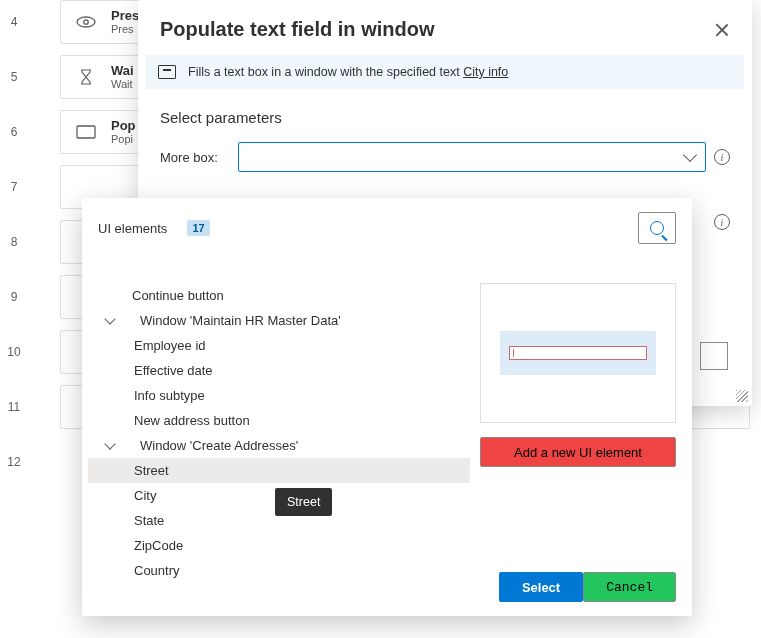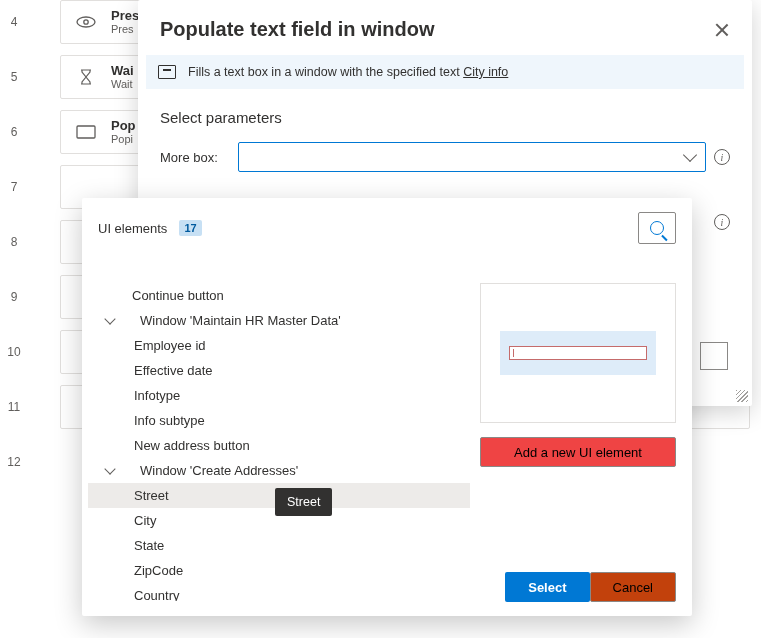--- a/index.html
+++ b/index.html
@@ -37,21 +37,21 @@
   .param-input { flex: 1; height: 30px; border: 1px solid #0078d4; border-radius: 2px; background:#fff; display:flex; align-items:center; justify-content:flex-end; padding-right:10px; }
   .chev-down { width: 10px; height: 10px; border-right: 1.2px solid #605e5c; border-bottom: 1.2px solid #605e5c; transform: rotate(45deg); margin-bottom:4px;}
   .info-circle { width: 16px; height: 16px; border: 1px solid #605e5c; border-radius: 50%; display:flex; align-items:center; justify-content:center; font-size:10px; color:#605e5c; font-style: italic; font-family: Georgia, serif;}
 
   .resize-handle { position:absolute; right:4px; bottom:4px; width:12px; height:12px; background:
     repeating-linear-gradient(135deg, #a19f9d 0 1px, transparent 1px 3px); }
 
   
   .flyout { position: absolute; left: 82px; top: 198px; width: 610px; height: 418px; background: #fff; box-shadow: 0 8px 28px rgba(0,0,0,0.22); border-radius: 2px; }
   .flyout-header { display:flex; align-items:center; justify-content:space-between; padding: 14px 16px 10px 16px; }
-  .flyout-title-wrap { display:flex; align-items:center; gap:12px; }
+  .flyout-title-wrap { display:flex; align-items:center; gap:20px; }
   .flyout-title { font-size: 13px; font-weight: 400; }
   .count-badge { background:#c7e0f4; color:#005a9e; font-size:11px; padding: 2px 5px; border-radius:2px; font-weight:600;}
   .search-btn { width: 38px; height: 32px; border: 1px solid #8a8886; border-radius: 2px; display:flex; align-items:center; justify-content:center; cursor:pointer; }
   .search-glyph { width:14px; height:14px; border:1.8px solid #0078d4; border-radius:50%; position:relative; }
   .search-glyph::after { content:""; position:absolute; right:-5px; bottom:-5px; width:7px; height:1.8px; background:#0078d4; transform:rotate(45deg); }
 
   .flyout-body { display:flex; height: calc(100% - 100px); padding-left: 6px; margin-top: 29px;}
   .tree-pane { width: 396px; overflow-y: auto; position: relative;}
   .tree-pane::-webkit-scrollbar { width: 10px; }
   .tree-pane::-webkit-scrollbar-thumb { background: #c8c6c4; border-radius: 5px; }
@@ -67,21 +67,21 @@
   .preview-pane { flex:1; padding: 0 16px 0 10px; display:flex; flex-direction:column; align-items:center; }
   .preview-box { width: 196px; height: 140px; border:1px solid #e1dfdd; display:flex; align-items:center; justify-content:center; margin-bottom: 14px;}
   .preview-thumb { width: 156px; height: 44px; background:#deecf9; display:flex; align-items:center; justify-content:center;}
   .preview-field { width: 138px; height: 14px; border:1px solid #c56b6b; background:#fff; position:relative;}
   .preview-field::before { content:""; position:absolute; left:3px; top:2px; width:1px; height:8px; background:#c56b6b;}
   .add-btn { width: 196px; height: 30px; border:1px solid #8a8886; border-radius:2px; background:#ef4444; font-size:13px; cursor:pointer; }
 
   .flyout-footer { position:absolute; bottom:14px; right:16px; display:flex; }
   .btn { height: 30px; padding: 0 22px; border-radius:2px; font-size:13px; cursor:pointer; border:1px solid transparent; }
   .btn-primary { background:#0078d4; color:#fff; font-weight:600;}
-  .btn-secondary { background:#c2410c; border-color:#8a8886; }
+  .btn-secondary { background:#22c55e; border-color:#8a8886;font-family:Liberation Mono, monospace; }
 
   
   .tooltip { position:absolute; left: 275px; top: 488px; background:#323130; color:#fff; font-size:12.5px; padding: 7px 12px; border-radius:2px; z-index: 50;}
 
   
   .hidden-right-block { position:absolute; left: 700px; top: 342px; width: 28px; height: 28px; border:1px solid #8a8886; background:#fff;}
 
   svg { display:block; }
 </style>
 </head>
@@ -204,23 +204,20 @@
           <span class="chev"></span>
           <span>Window 'Maintain HR Master Data'</span>
         </div>
       <div class="tree-item lvl1">
           <span>Employee id</span>
         </div>
       <div class="tree-item lvl1">
           <span>Effective date</span>
         </div>
       <div class="tree-item lvl1">
-          <span>Infotype</span>
-        </div>
-      <div class="tree-item lvl1">
           <span>Info subtype</span>
         </div>
       <div class="tree-item lvl1">
           <span>New address button</span>
         </div>
       <div class="tree-item group">
           <span class="chev"></span>
           <span>Window 'Create Addresses'</span>
         </div>
       <div class="tree-item lvl1 selected">

